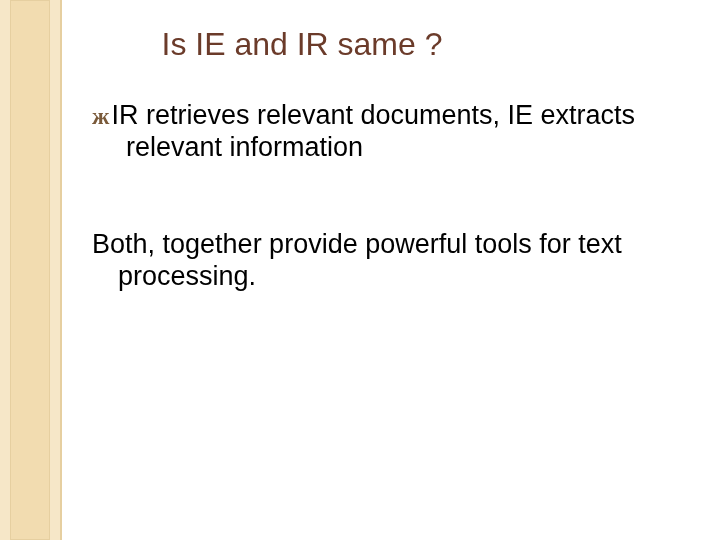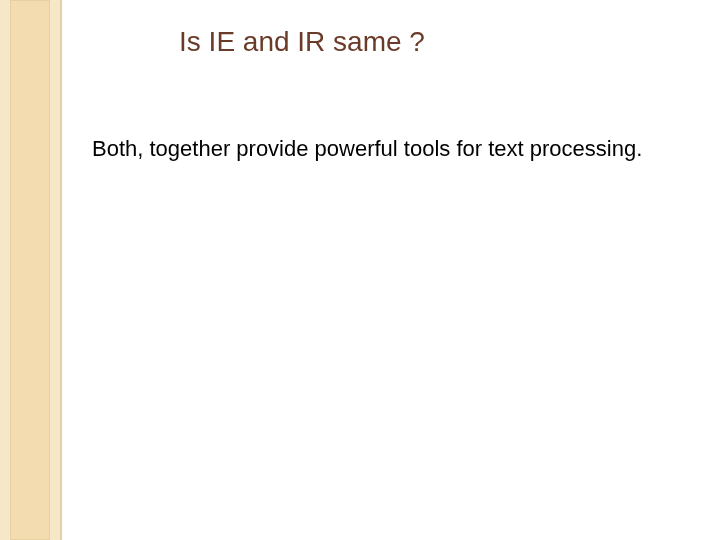--- a/index.html
+++ b/index.html
@@ -41,21 +41,21 @@
     height: 540px;
     background: #f2dcb0;
     box-shadow: inset 0 0 0 1px #e6cfa0;
   }
   .title {
     position: absolute;
     top: 26px;
     left: 0;
     width: 604px;
     text-align: center;
-    font-size: 28px;
+    font-size: 32px;
     color: #6b3b2a;
     font-weight: 400;
   }
   .body {
     position: absolute;
     left: 92px;
     top: 100px;
     width: 580px;
     color: #000;
   }
@@ -68,41 +68,44 @@
     text-indent: -34px;
   }
   .bullet .glyph {
     font-family: "Segoe Script", "Comic Sans MS", cursive;
     font-size: 24px;
     color: #7a5a3a;
     padding-right: 2px;
     font-weight: bold;
   }
   .closing {
-    font-size: 22px;
+    font-size: 27px;
     line-height: 1.2;
-    margin-top: 36px;
+    margin-top: 64px;
     padding-left: 26px;
     text-indent: -26px;
   }
 </style>
 </head>
 <body>
 
 <div class="slide">
 
   <div class="band">
     <div class="outer"></div>
     <div class="inner"></div>
   </div>
 
   <div class="title">Is IE and IR same ?</div>
 
   <div class="body">
 
 
+    <div class="bullet">
+      <span class="glyph">ж</span><span>IR retrieves relevant documents, IE extracts relevant information</span>
+    </div>
 
 
     <div class="closing">Both, together provide powerful tools for text processing.</div>
 
   </div>
 
 </div>
 
 </body></html>

